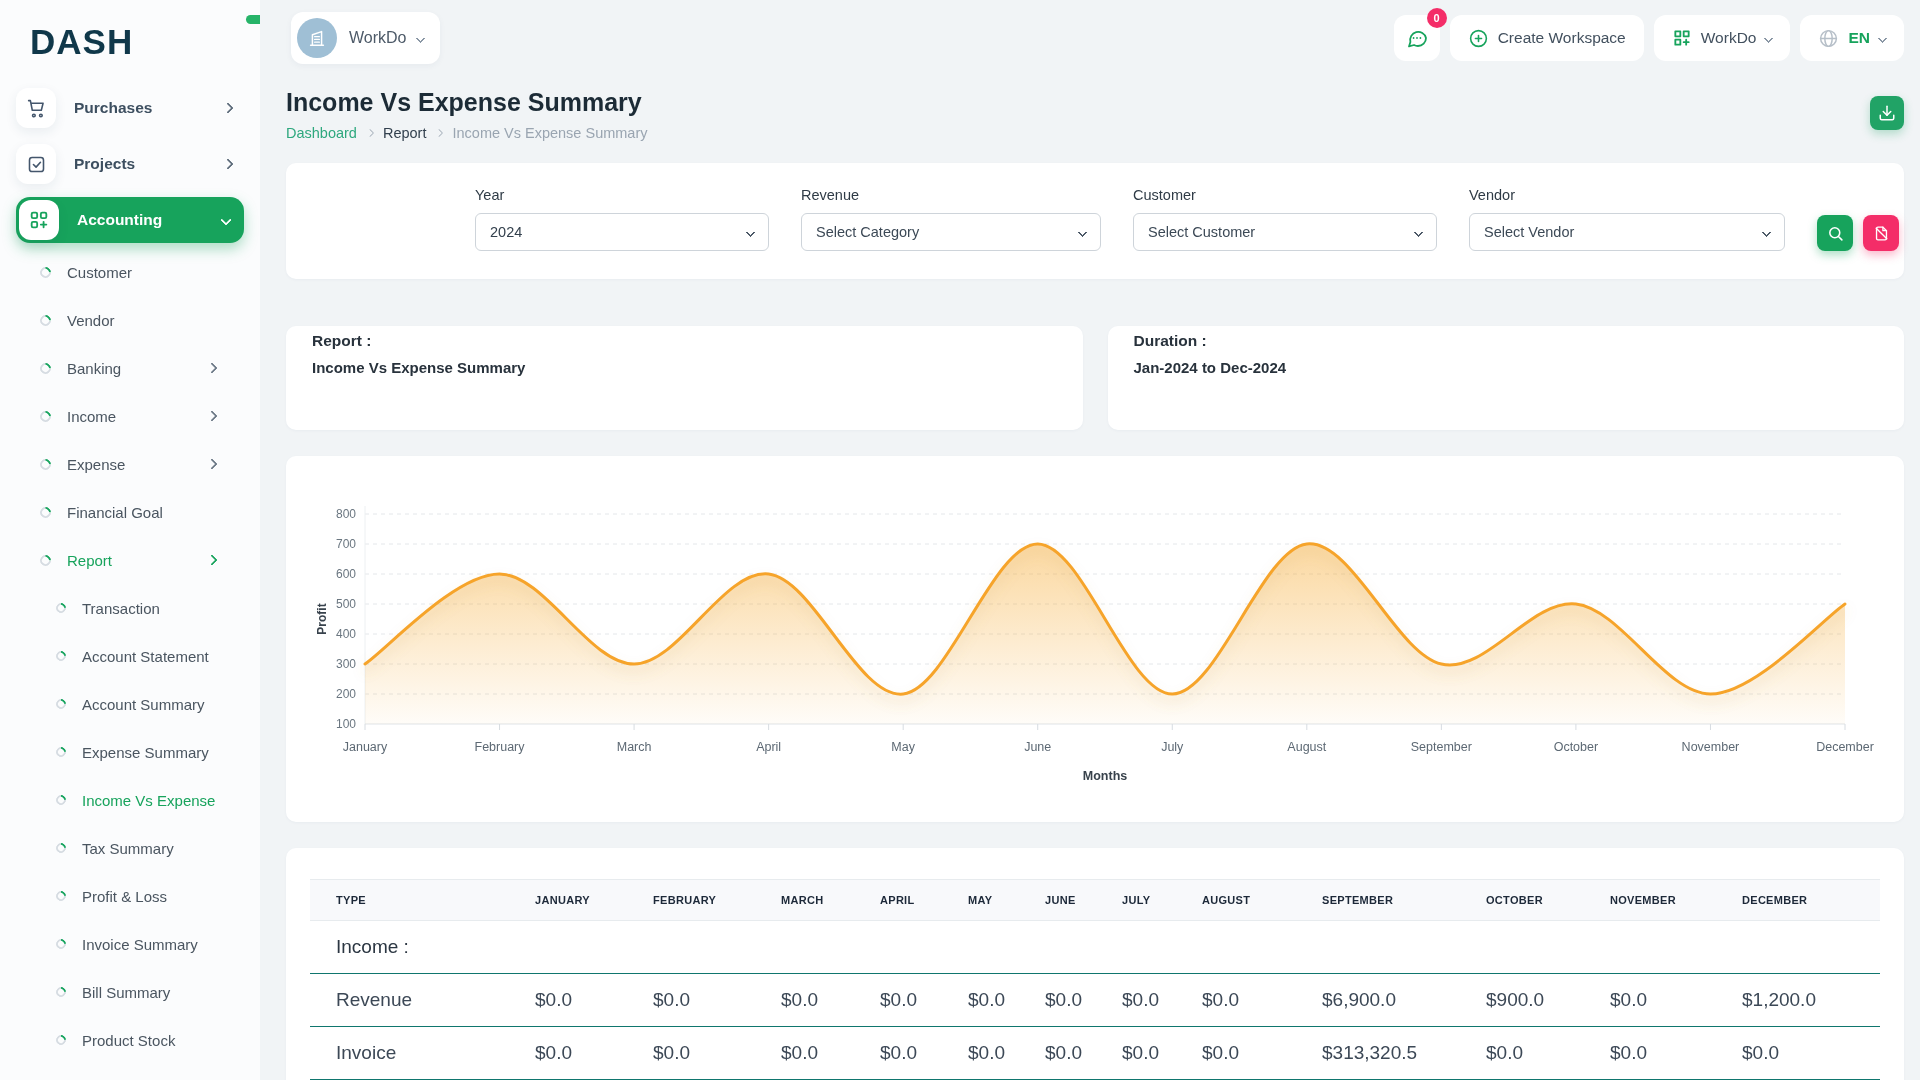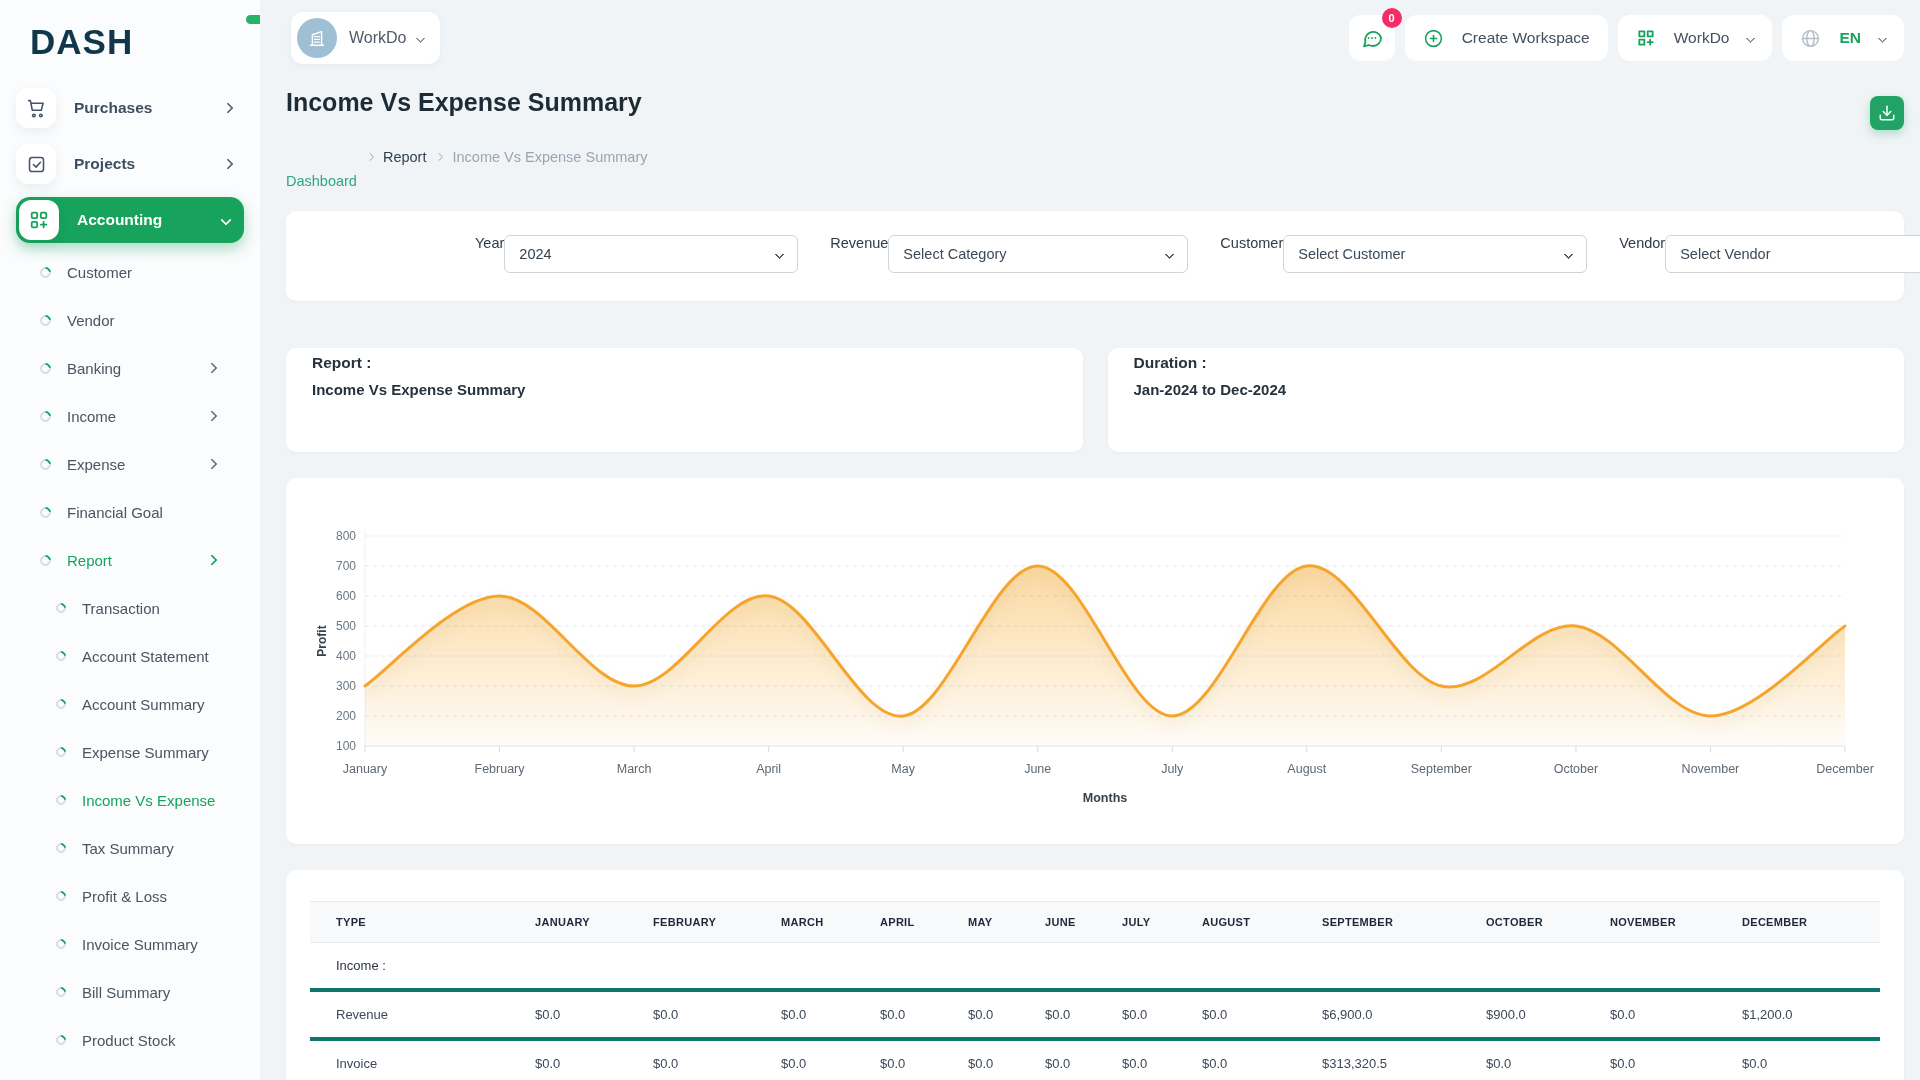--- a/index.html
+++ b/index.html
@@ -38,58 +38,58 @@
 
   
   .topbar { display:flex; align-items:center; padding-top:10px; height:66px; }
   .ws-pill { display:flex; align-items:center; background:#ffffff; border-radius:12px; padding:6px 16px 6px 6px; margin-left:5px; box-shadow:0 2px 6px rgba(30,60,90,.05); cursor:pointer; }
   .ws-avatar { width:40px; height:40px; border-radius:50%; background:#9fbfd5; display:flex; align-items:center; justify-content:center; }
   .ws-pill .ws-name { margin:0 10px 0 12px; font-size:16px; color:#4d5a68; }
   .ws-pill .chev, .flat-pill .chev { color:#8a97a5; width:7px; height:7px; }
   .topbar-right { margin-left:auto; display:flex; align-items:center; gap:10px; }
   .icon-btn { position:relative; width:46px; height:46px; background:#ffffff; border-radius:12px; display:flex; align-items:center; justify-content:center; cursor:pointer; }
   .badge { position:absolute; top:-7px; right:-7px; min-width:20px; height:20px; border-radius:10px; background:#f42d68; color:#fff; font-size:11px; font-weight:700; display:flex; align-items:center; justify-content:center; padding:0 5px; }
-  .flat-pill { display:flex; align-items:center; gap:18px; height:46px; background:#ffffff; border-radius:12px; padding:0 18px; font-size:15.5px; color:#42505e; cursor:pointer; }
+  .flat-pill { display:flex; align-items:center; gap:9px; height:46px; background:#ffffff; border-radius:12px; padding:0 18px; font-size:15.5px; color:#42505e; cursor:pointer; }
   .flat-pill .green-txt { color:#17a35c; font-weight:700; }
 
   
   .heading-row { position:relative; margin-top:22px; }
   .heading-row h1 { font-size:25px; font-weight:700; color:#1c2b36; }
   .breadcrumb { display:flex; align-items:center; gap:10px; margin-top:8px; font-size:14.5px; }
-  .breadcrumb .bc-link { color:#2ea87e; cursor:pointer;margin-top:48px; }
+  .breadcrumb .bc-link { color:#2ea87e; cursor:pointer; }
   .breadcrumb .bc-mid { color:#32404e; cursor:pointer; }
   .breadcrumb .bc-cur { color:#9aa5b1; }
   .bc-sep { width:6px; height:6px; border-right:1.6px solid #8a97a5; border-bottom:1.6px solid #8a97a5; transform:rotate(-45deg); border-radius:1px; }
   .dl-btn { position:absolute; right:0; top:8px; width:34px; height:34px; border:none; border-radius:8px; background:#21a366; display:flex; align-items:center; justify-content:center; cursor:pointer; box-shadow:0 4px 10px rgba(33,163,102,.3); }
 
   
   .card { background:#ffffff; border-radius:10px; box-shadow:0 1px 3px rgba(30,60,90,.04); }
   .filter-card { margin-top:22px; padding:24px 24px 28px 189px; display:flex; gap:32px; }
-  .f-group { display:flex; flex-direction:row; }
+  .f-group { display:flex; flex-direction:column; }
   .f-group .f-label { font-size:14.5px; color:#2f3b46; margin-bottom:10px; }
   .fake-select { height:38px; border:1px solid #ced4da; border-radius:6px; background:#fff; display:flex; align-items:center; padding:0 14px; font-size:14.5px; color:#33404d; cursor:pointer; }
   .fake-select .chev { margin-left:auto; width:7px; height:7px; color:#4d5a68; }
   .fake-select.placeholder { color:#3c4956; }
   .w294{width:294px;} .w300{width:300px;} .w304{width:304px;} .w288{width:316px;}
   .f-buttons { margin-left:auto; display:flex; gap:10px; align-self:flex-end; }
   .sq-btn { width:36px; height:36px; border:none; border-radius:8px; display:flex; align-items:center; justify-content:center; cursor:pointer; }
   .sq-btn.green { background:#17a35c; box-shadow:0 4px 10px rgba(23,163,92,.35); }
   .sq-btn.pink  { background:#f42d68; box-shadow:0 4px 10px rgba(244,45,104,.35); }
 
   .summary-row { display:flex; gap:25px; margin-top:47px; }
   .summary-card { flex:1; padding:6px 26px; height:104px; }
   .summary-card .s-line1 { font-size:15.5px; font-weight:700; color:#28323c; }
   .summary-card .s-line2 { font-size:15px; font-weight:700; color:#28323c; margin-top:9px; }
 
   .chart-card { margin-top:26px; height:366px; padding:16px 24px 10px; }
 
   .table-card { margin-top:26px; min-height:310px; padding:31px 24px 24px; }
   table.rpt { width:100%; border-collapse:collapse; }
   table.rpt th { background:#f8f9fb; border-top:1px solid #e7ebee; border-bottom:1px solid #e7ebee; font-size:11px; font-weight:700; letter-spacing:.3px; color:#1d2939; text-align:left; padding:14px 20px; text-transform:uppercase; white-space:nowrap; }
-  table.rpt td { font-size:13px; color:#3c4856; padding:15px 20px; border-bottom:4px solid #0f766e; white-space:nowrap; }
+  table.rpt td { font-size:19px; color:#3c4856; padding:15px 20px; border-bottom:1px solid #0f766e; white-space:nowrap; }
   table.rpt td.sec { color:#2b3642; padding-left:26px; }
   table.rpt th:first-child, table.rpt td:first-child { padding-left:26px; }
 </style>
 </head>
 <body>
 
 <aside class="sidebar">
   <div class="logo">
     <span class="logo-text">DASH</span>
     

